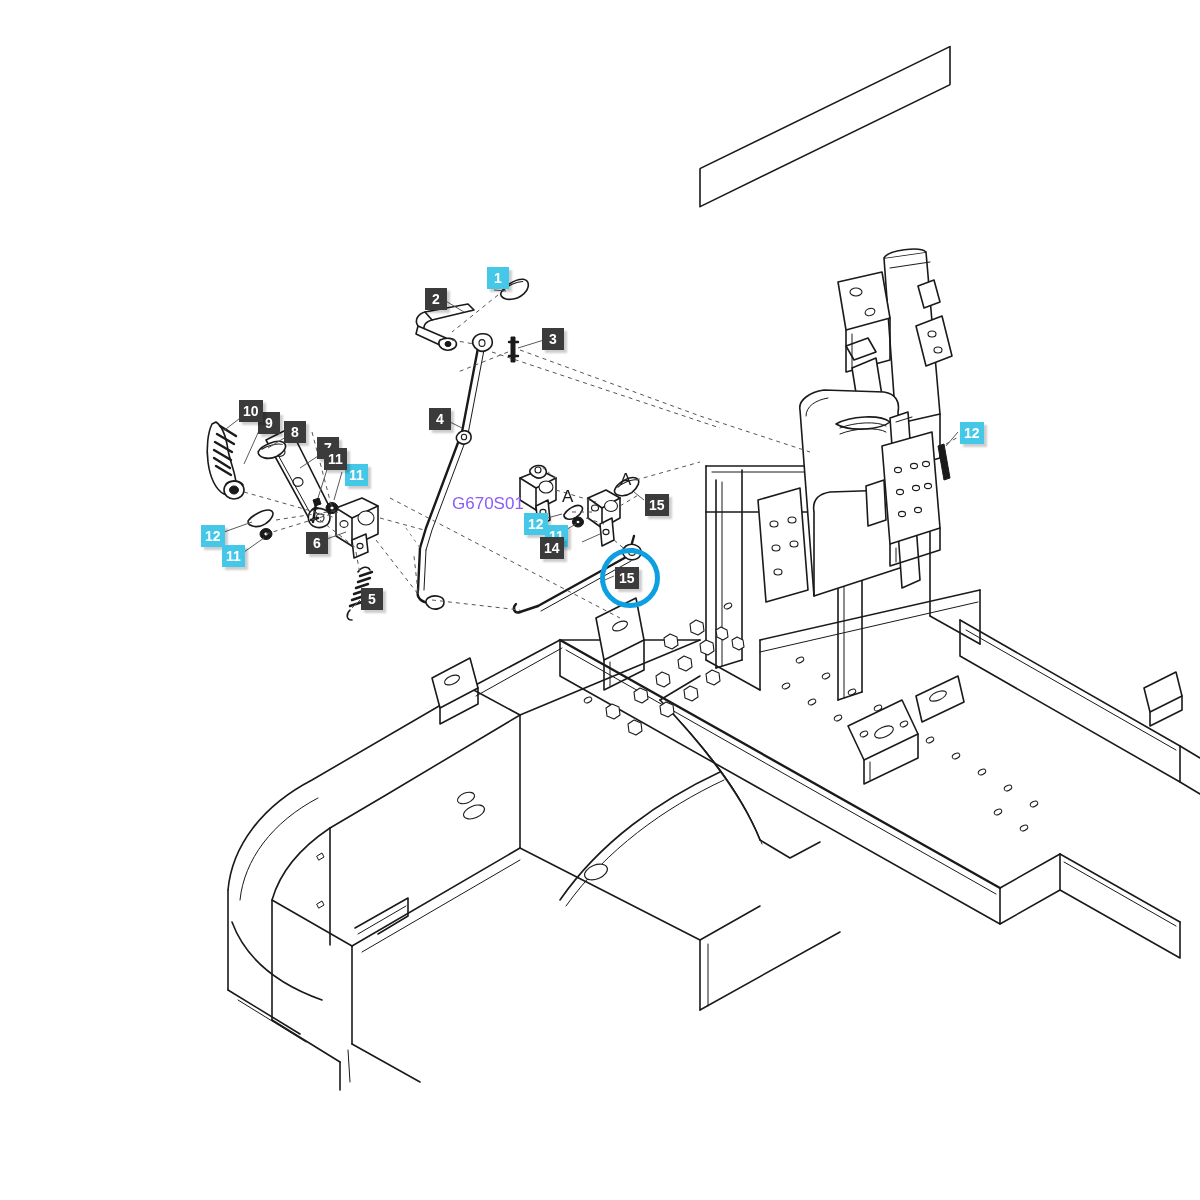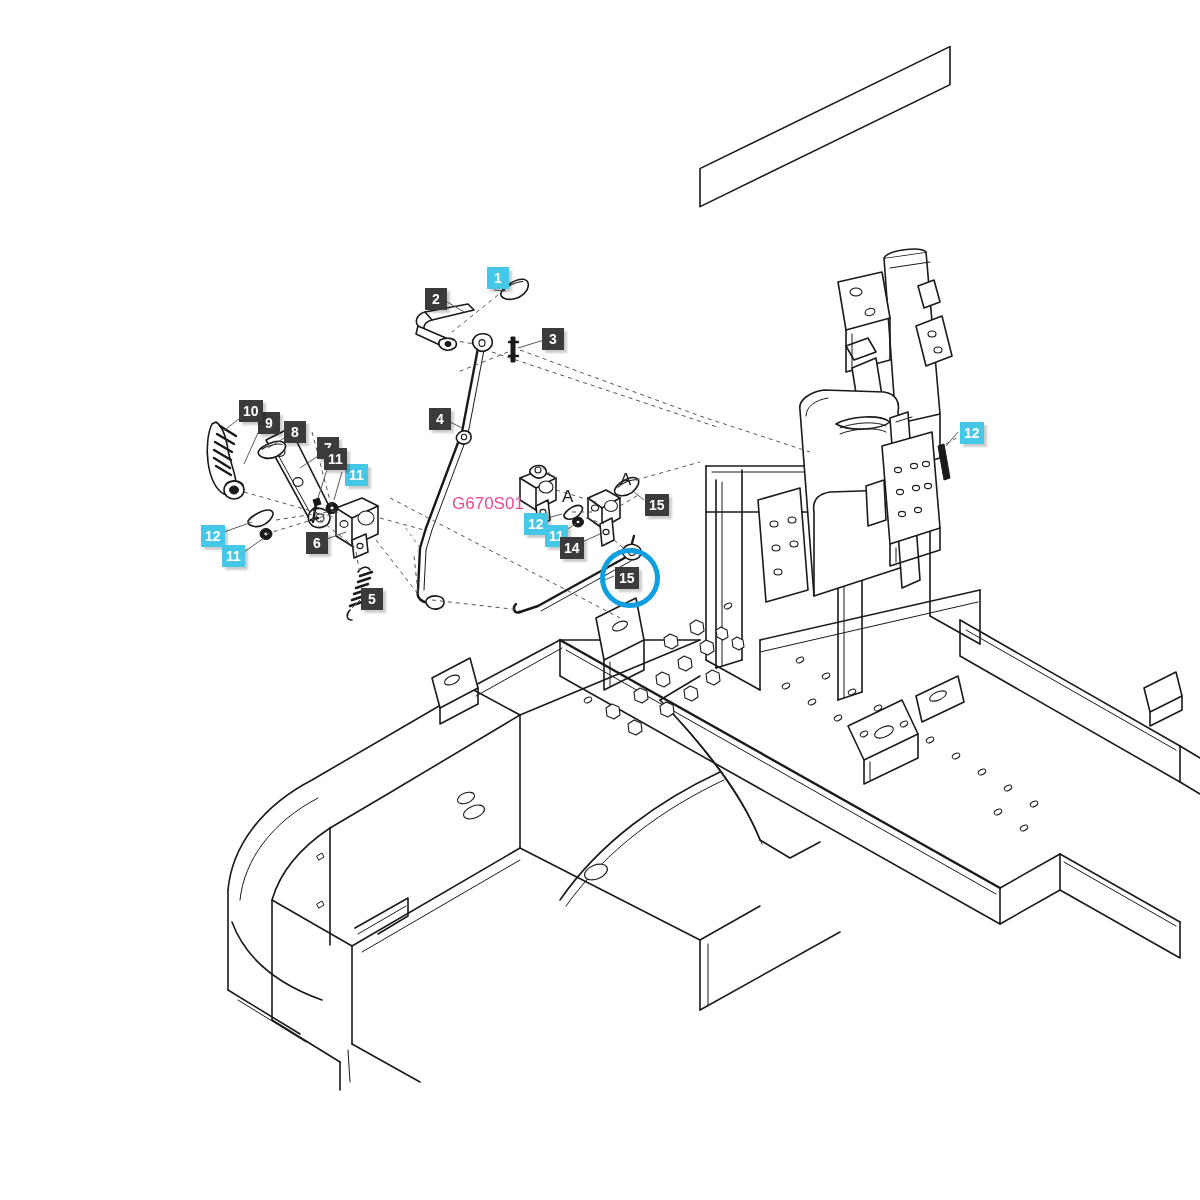--- a/index.html
+++ b/index.html
@@ -61,21 +61,21 @@
     font-weight: 400;
     color: #1a1a1a;
     user-select: none;
   }
   
   .partnum {
     position: absolute;
     font-family: "Liberation Sans", sans-serif;
     font-size: 17px;
     font-weight: 400;
-    color: #ec4899;
+    color: #8b5cf6;
     white-space: nowrap;
     user-select: none;
   }
   
   .highlight-ring {
     position: absolute;
     box-sizing: border-box;
     border-radius: 50%;
     border: 5px solid #0e9fe0;
     background: transparent;
@@ -561,19 +561,19 @@
       <div class="callout dark" style="left: 317px; top: 437px;">7</div>
       <div class="callout dark" style="left: 284px; top: 421px;">8</div>
       <div class="callout dark" style="left: 258px; top: 412px;">9</div>
       <div class="callout dark" style="left: 239px; top: 400px;">10</div>
       <div class="callout cyan" style="left: 345px; top: 464px;">11</div>
       <div class="callout dark" style="left: 324px; top: 448px;">11</div>
       <div class="callout cyan" style="left: 201px; top: 525px;">12</div>
       <div class="callout cyan" style="left: 222px; top: 545px;">11</div>
       <div class="callout cyan" style="left: 524px; top: 513px;">12</div>
       <div class="callout cyan" style="left: 545px; top: 525px;">11</div>
-      <div class="callout dark" style="left: 560px; top: 537px; text-align: right;">14</div>
+      <div class="callout dark" style="left: 540px; top: 537px; text-align: right;">14</div>
       <div class="callout dark" style="left: 645px; top: 494px; text-align: right;">15</div>
       <div class="callout dark" style="left: 615px; top: 567px;">15</div>
       <div class="callout cyan" style="left: 960px; top: 422px;">12</div>
     </div>
 
 </div>
 
 </body></html>

